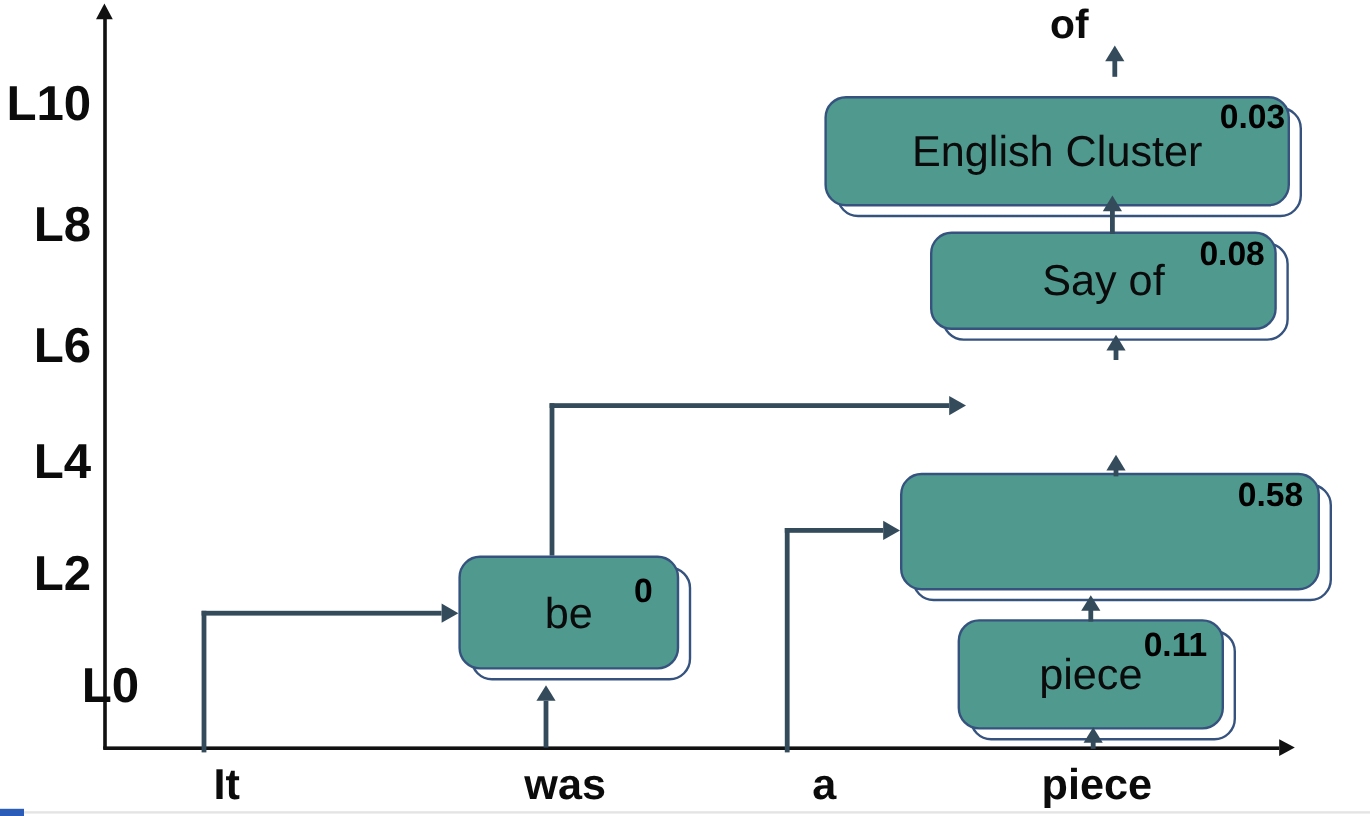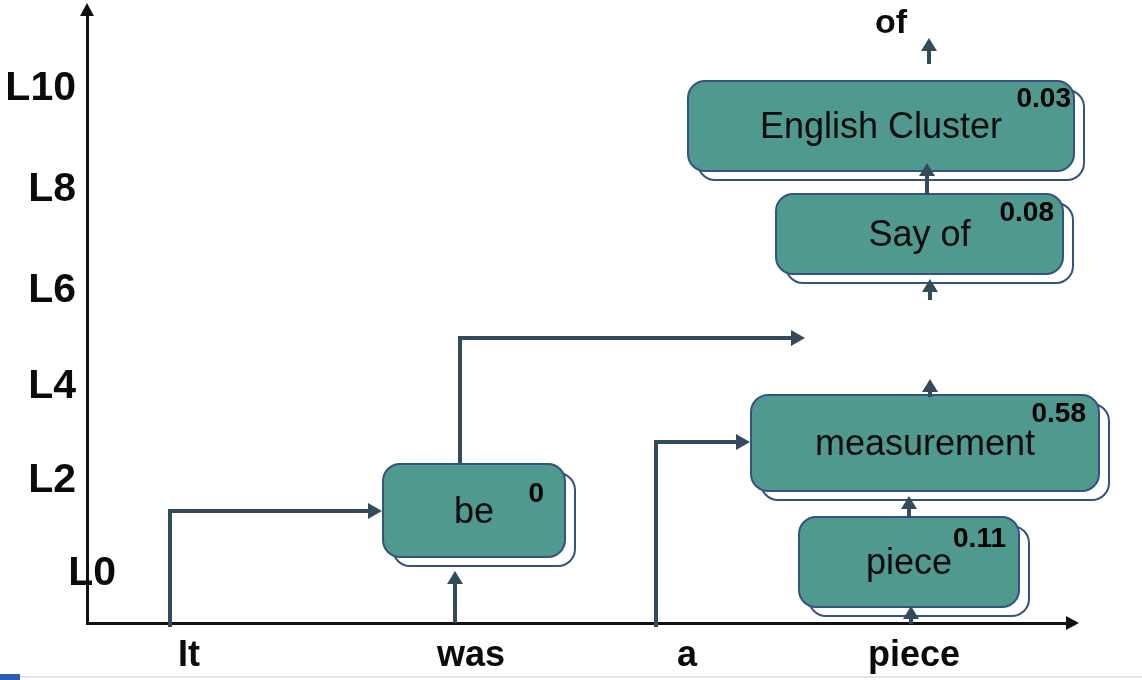--- a/index.html
+++ b/index.html
@@ -105,21 +105,20 @@
     <div class="face">
       <span>Say of</span>
       <span class="score" style="right:8px;top:3px;">0.08</span>
     </div>
   </div>
 
 
   <div class="node" style="left:750px;top:394px;width:350px;height:98px;">
     <div class="shadow"></div>
     <div class="face">
-      <span>measurement</span>
       <span class="score" style="right:12px;top:3px;">0.58</span>
     </div>
   </div>
 
   <div class="node" style="left:798px;top:516px;width:222px;height:92px;">
     <div class="shadow"></div>
     <div class="face">
       <span>piece</span>
       <span class="score" style="right:12px;top:6px;">0.11</span>
     </div>

